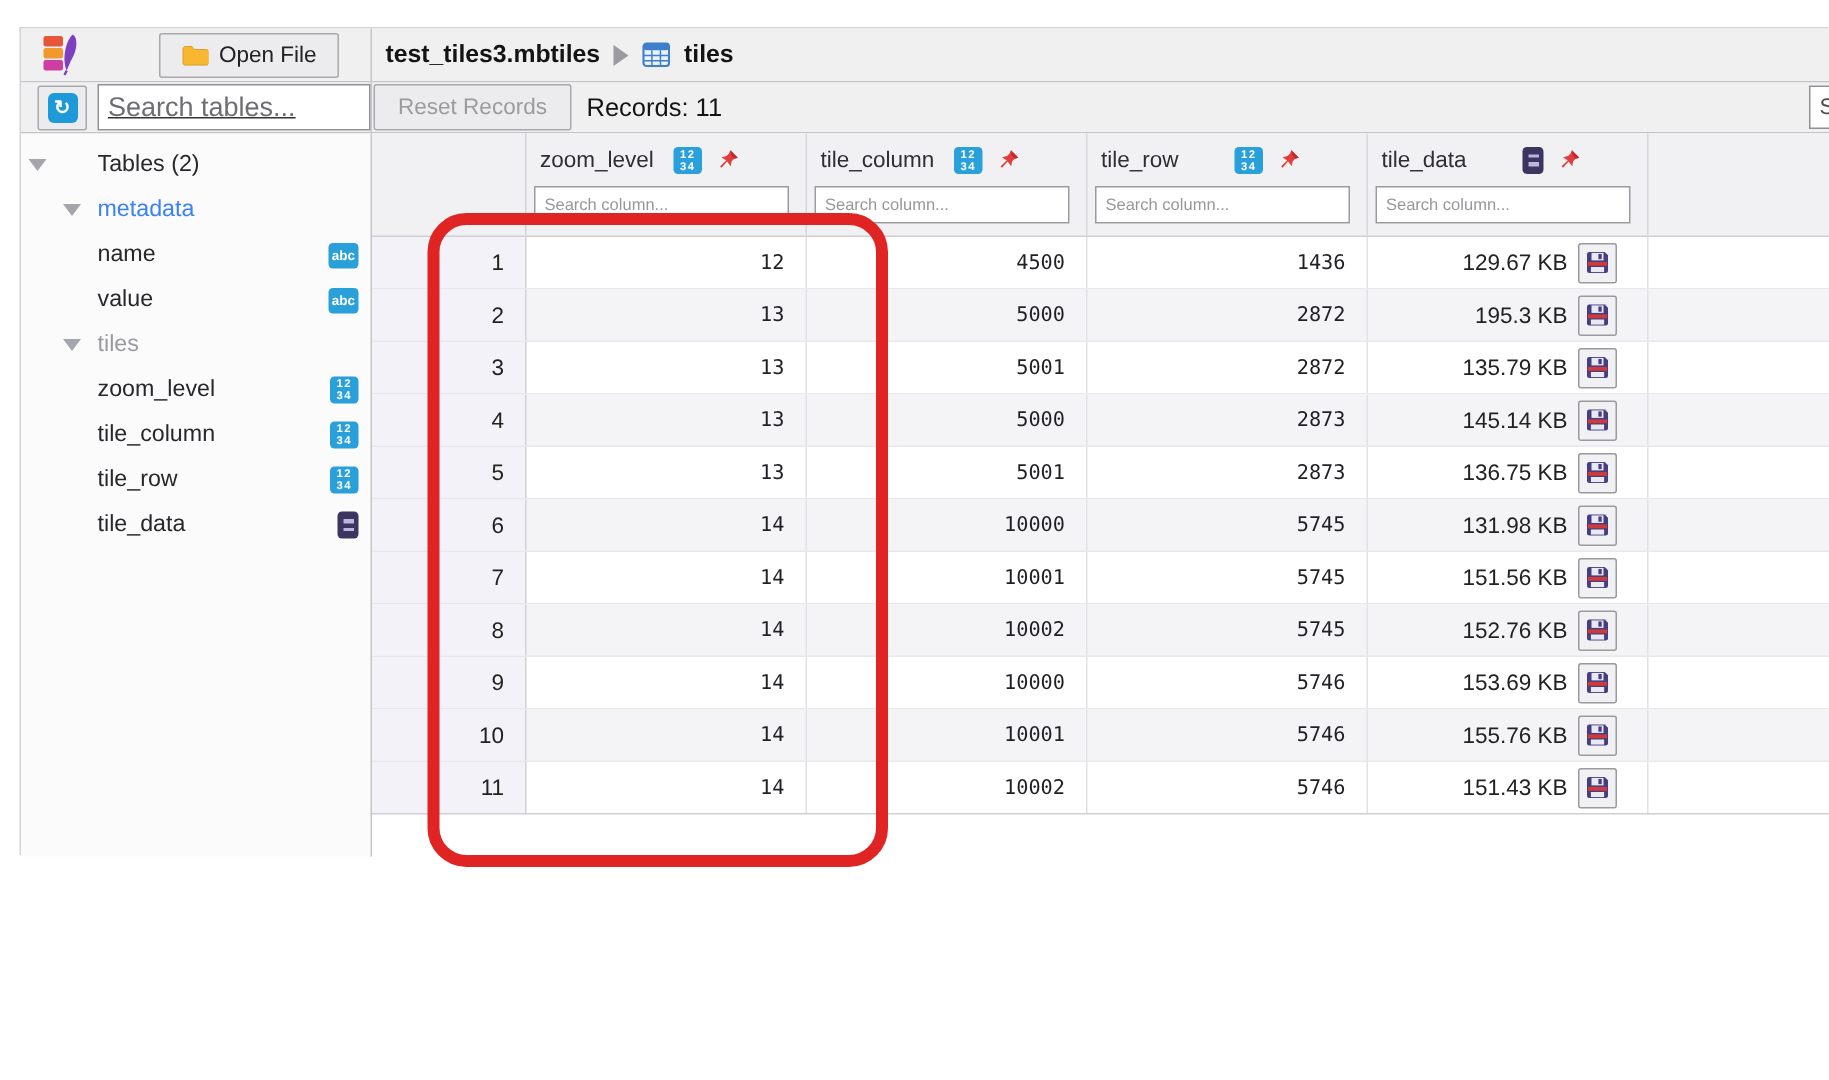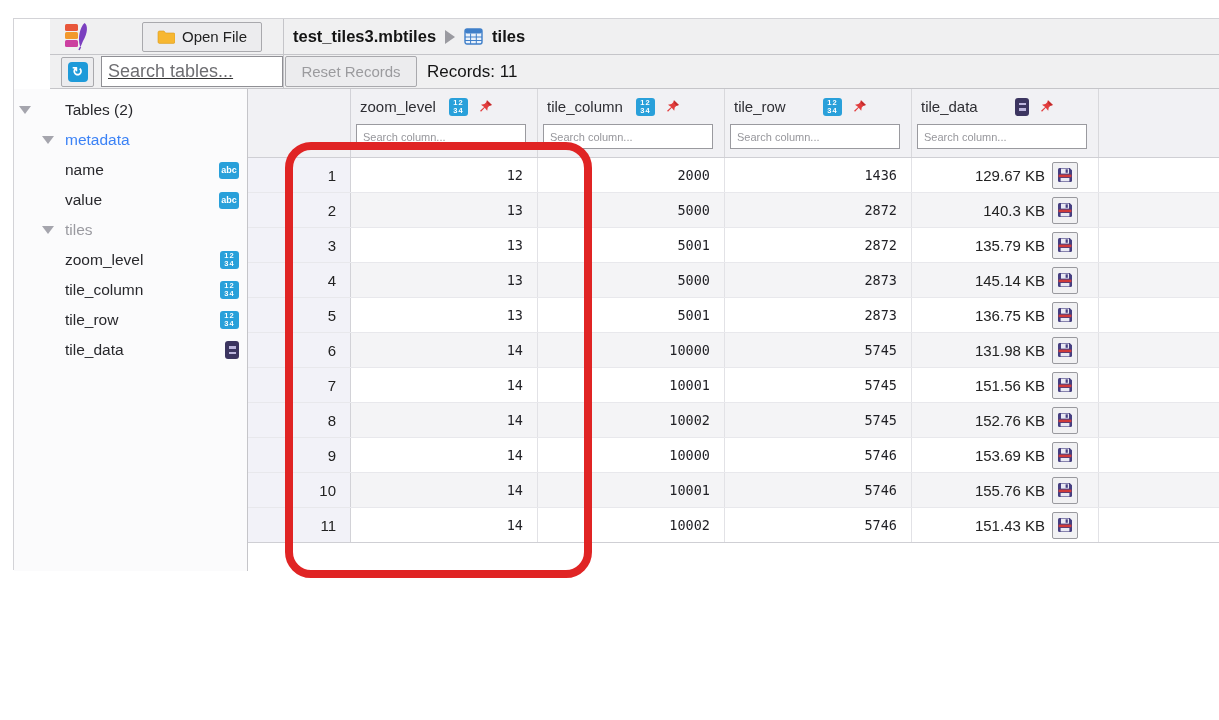--- a/index.html
+++ b/index.html
@@ -5,21 +5,21 @@
   * { box-sizing: border-box; margin: 0; padding: 0; }
   html, body { width: 1219px; height: 720px; overflow: hidden; background: #ffffff;
     font-family: "Liberation Sans", "DejaVu Sans", sans-serif; }
   .abs { position: absolute; }
 
   
   .app { left: 13px; top: 18px; width: 1206px; height: 552px;
     border-left: 1px solid #d3d3d7; border-top: 1px solid #d3d3d7; background: #fff; }
 
   
-  .tb { background: #f0f0f1; margin-left: 36px; }
+  .tb { background: #f0f0f1; }
   .tb-left1  { left: 0; top: 0; width: 234px; height: 36px; border-right: 1px solid #c5c5c9; border-bottom: 1px solid #c5c5c9; display: flex; align-items: center; }
   .tb-main1  { left: 234px; top: 0; width: 972px; height: 36px; border-bottom: 1px solid #c5c5c9; display: flex; align-items: center; }
   .tb-left2  { left: 0; top: 36px; width: 234px; height: 34px; border-right: 1px solid #c5c5c9; border-bottom: 1px solid #c5c5c9; display: flex; align-items: center; }
   .tb-main2  { left: 234px; top: 36px; width: 972px; height: 34px; border-bottom: 1px solid #c5c5c9; display: flex; align-items: center; }
 
   .btn { display: inline-flex; align-items: center; gap: 7px; background: #ececee;
     border: 1px solid #a9a9ad; border-radius: 2px; font-size: 15px; color: #222;
     padding: 0 14px; height: 30px; cursor: pointer; }
   .open-file-btn { margin-left: 50px; }
   .reset-btn { color: #9b9b9e; height: 31px; width: 132px; justify-content: center; margin-left: 1px; }
@@ -288,40 +288,40 @@
         </div>
         <input class="hsearch" placeholder="Search column..." style="">
       </div>
 
       <div class="hcell filler"></div>
     </div>
 
     <div class="row even">
       <div class="cell gutter">1</div>
       <div class="cell col num">12</div>
-      <div class="cell col num">2000</div>
+      <div class="cell col num">4500</div>
       <div class="cell col num">1436</div>
       <div class="cell col blob">
         <span class="blob-size">129.67 KB</span>
         <button class="save-btn">
             <svg width="16" height="16" viewBox="0 0 16 16">
               <use href="#floppy"></use>
             </svg>
           </button>
       </div>
       <div class="cell filler"></div>
     </div>
 
     <div class="row odd">
       <div class="cell gutter">2</div>
       <div class="cell col num">13</div>
       <div class="cell col num">5000</div>
       <div class="cell col num">2872</div>
       <div class="cell col blob">
-        <span class="blob-size">140.3 KB</span>
+        <span class="blob-size">195.3 KB</span>
         <button class="save-btn">
             <svg width="16" height="16" viewBox="0 0 16 16">
               <use href="#floppy"></use>
             </svg>
           </button>
       </div>
       <div class="cell filler"></div>
     </div>
 
     <div class="row even">

